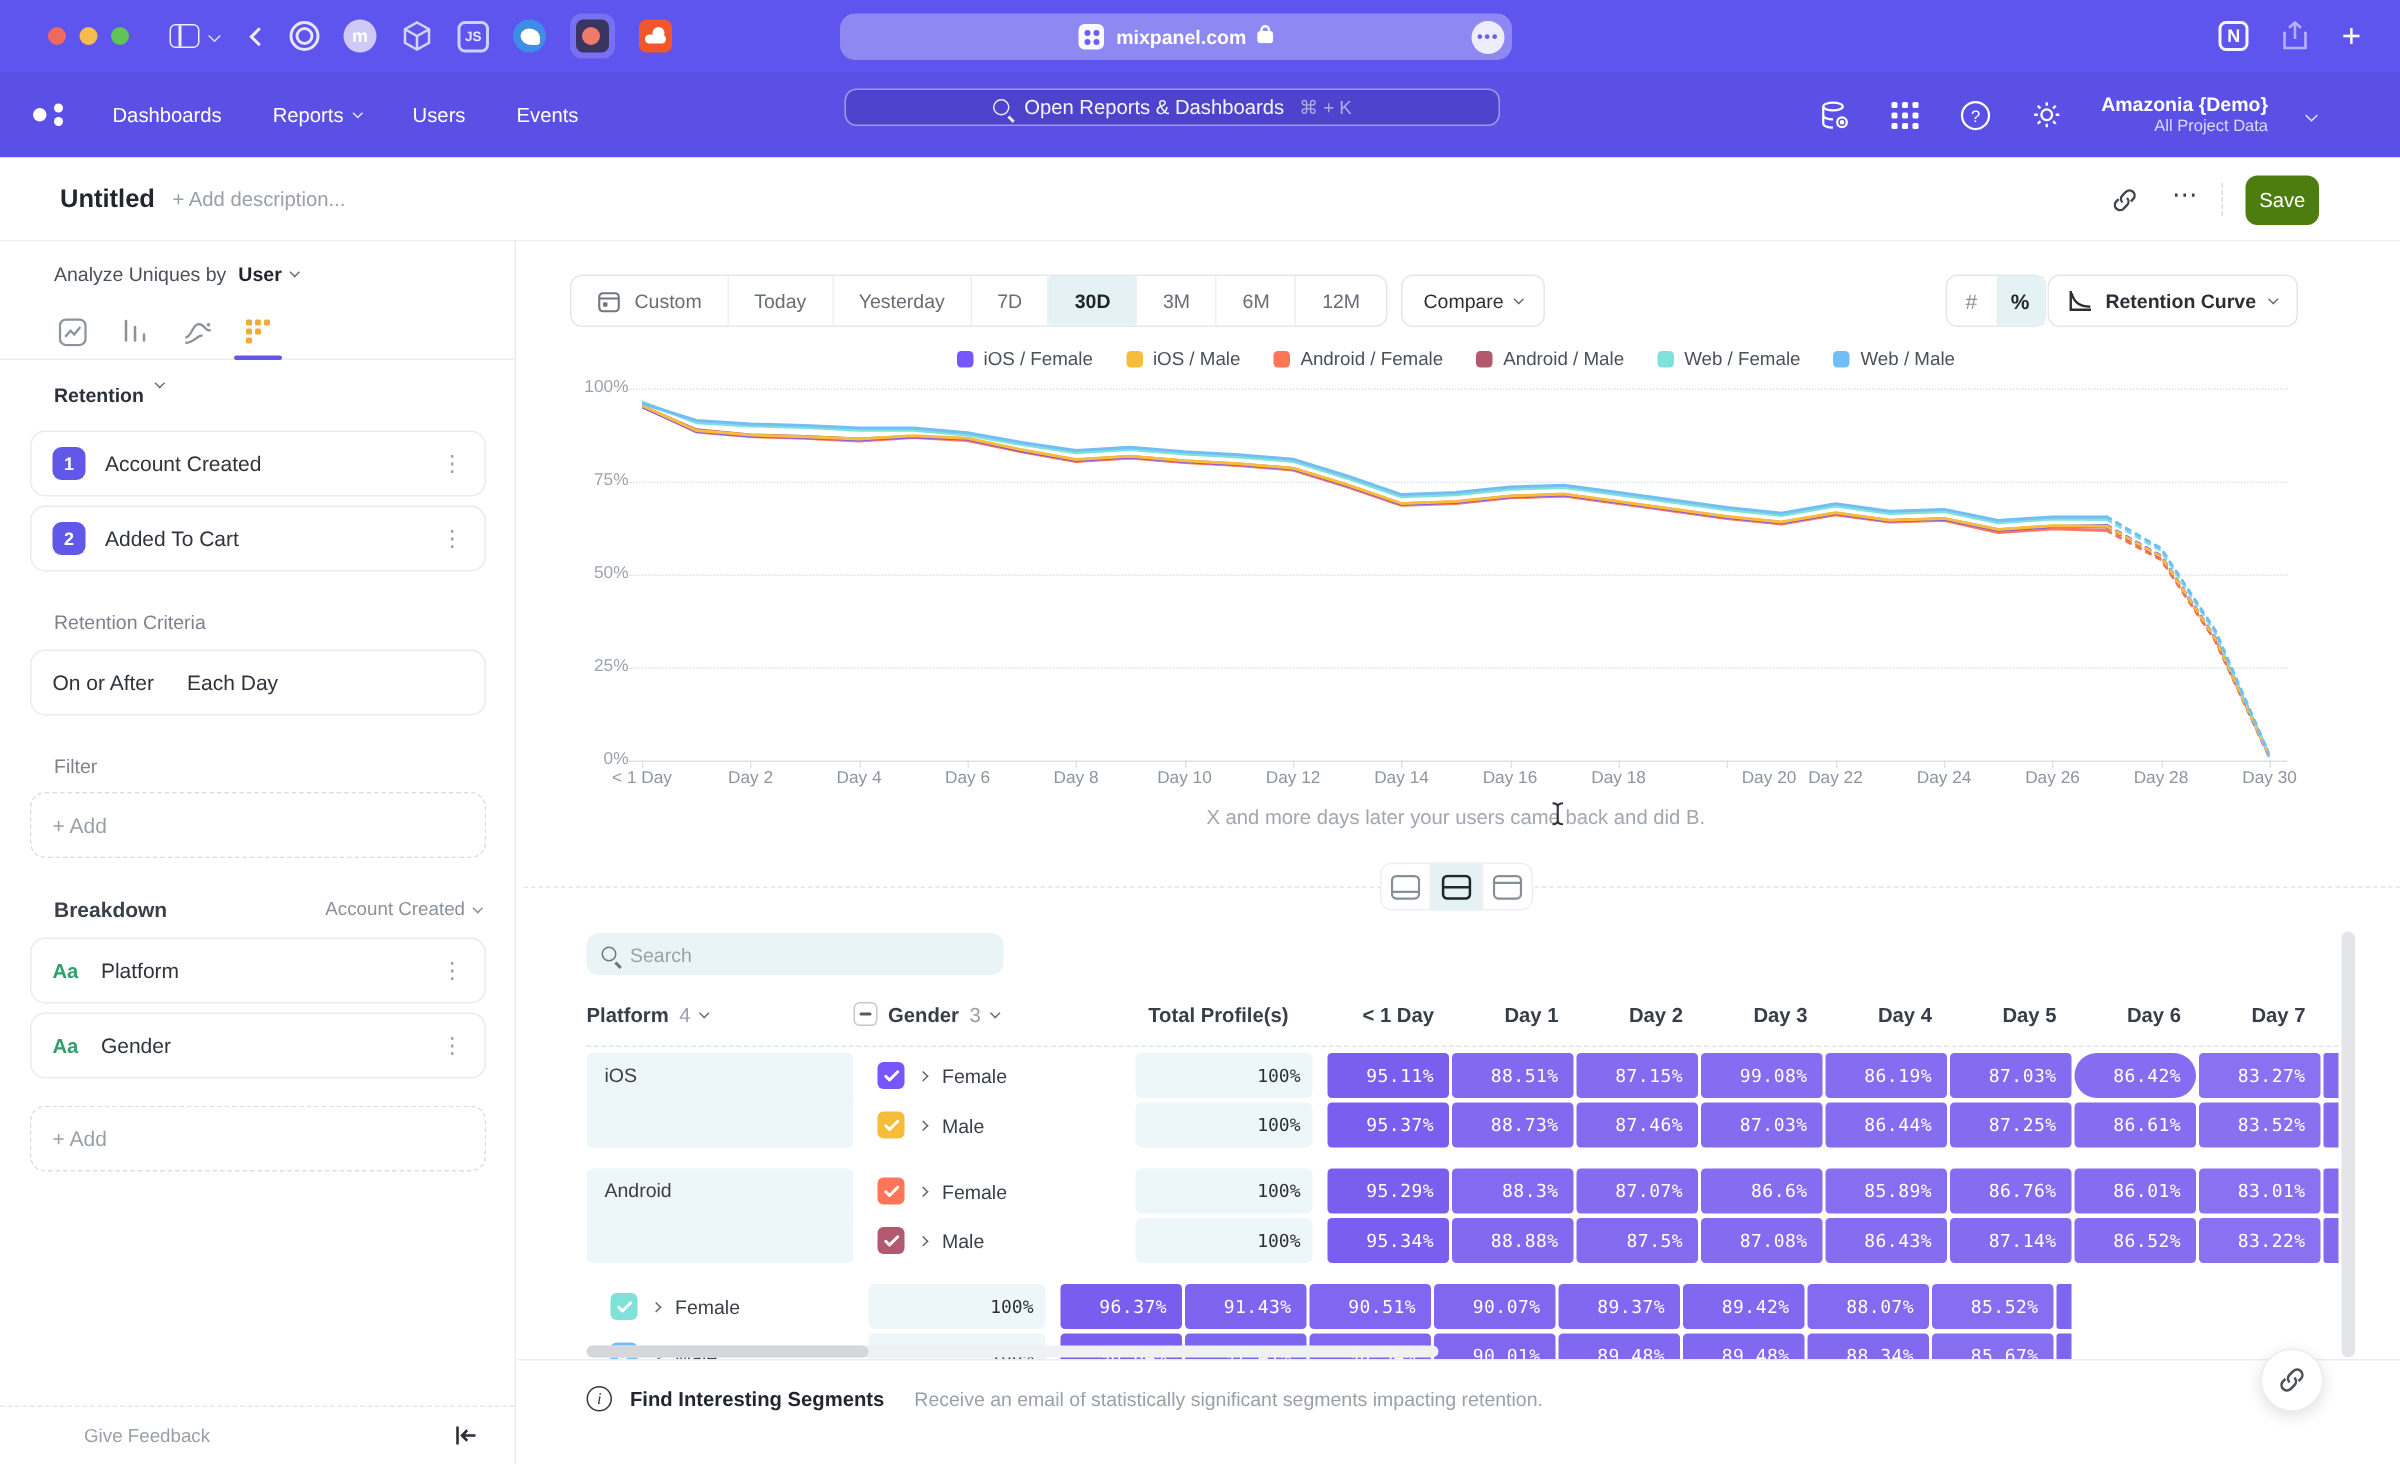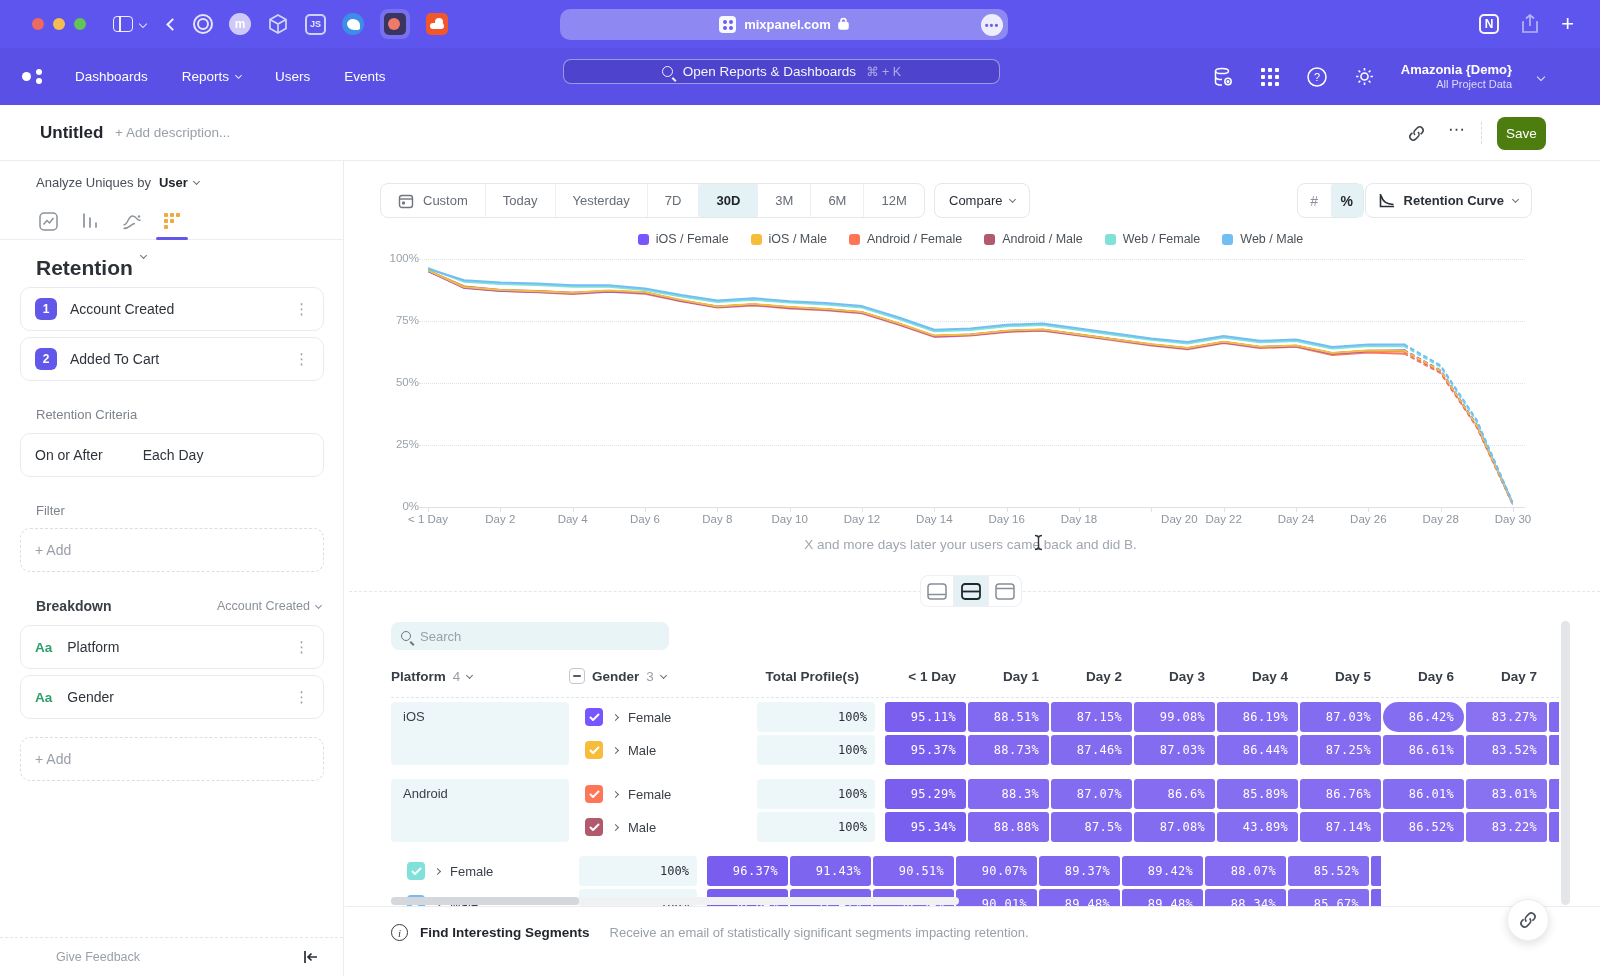--- a/index.html
+++ b/index.html
@@ -74,21 +74,21 @@
   #savebtn{position:absolute;left:1497px;top:12px;width:49px;height:33px;background:#4d7c0f;color:#fff;font-size:13.5px;border:none;border-radius:8px;display:flex;align-items:center;justify-content:center;}
 
   
   #sidebar{position:absolute;left:0;top:161px;width:344px;height:815px;background:#fff;border-right:1px solid #EAECEF;}
   .sb-analyze{position:absolute;left:36px;top:14px;font-size:13px;color:#4A5058;display:flex;align-items:center;gap:6px;}
   .sb-analyze b{color:#20252B;font-weight:bold;margin-left:2px;}
   .sb-analyze .chv{color:#6a7077;width:5px;height:5px;margin-top:-2px;}
   #sbtabs{position:absolute;left:0;top:44px;width:344px;height:35px;border-bottom:1px solid #EDEEF1;}
   #sbtabs .tab{position:absolute;top:4px;width:24px;height:24px;display:flex;align-items:center;justify-content:center;color:#8B929A;}
   #tabline{position:absolute;left:156px;top:32px;width:32px;height:3px;border-radius:2px;background:#6157E8;}
-  .sb-h{position:absolute;left:36px;font-size:21px;font-weight:bold;color:#2C3137;display:flex;align-items:flex-start;gap:8px;}
+  .sb-h{position:absolute;left:36px;font-size:13px;font-weight:bold;color:#2C3137;display:flex;align-items:flex-start;gap:8px;}
   .sb-h .chv{color:#6a7077;width:5px;height:5px;margin-top:-3px;}
   .sb-lbl{position:absolute;left:36px;font-size:13px;color:#7C838C;}
   .card{position:absolute;left:20px;width:304px;height:44px;background:#fff;border:1px solid #E9EBEE;border-radius:10px;display:flex;align-items:center;padding:0 14px;}
   .card .kebab{margin-left:auto;color:#9AA0A8;font-size:15px;}
   .badge{width:22px;height:22px;border-radius:6px;background:#6157E8;color:#fff;font-size:12px;font-weight:bold;display:flex;align-items:center;justify-content:center;margin-right:13px;}
   .card .clabel{font-size:14px;color:#2F343B;}
   .card.dashed{border:1px dashed #DADEE3;color:#9AA0A8;font-size:14px;}
   .aa{color:#2FA06B;font-weight:bold;font-size:13.5px;margin-right:15px;}
   #bd-event{position:absolute;right:22px;font-size:12.5px;color:#8A919A;display:flex;align-items:center;gap:6px;}
   #bd-event .chv{width:5px;height:5px;margin-top:-2px;}
@@ -364,21 +364,21 @@
         <div class="card" style="top: 176px;">
           <span class="badge">2</span>
           <span class="clabel">Added To Cart</span>
           <span class="kebab">⋮</span>
         </div>
       </div>
 
     <div class="sb-lbl" style="top:246px">Retention Criteria</div>
     <div class="card" style="top:272px">
       <span class="clabel">On or After</span>
-      <span class="clabel" style="margin-left:40px">Each Day</span>
+      <span class="clabel" style="margin-left:22px">Each Day</span>
     </div>
 
     <div class="sb-lbl" style="top:342px">Filter</div>
     <div class="card dashed" style="top:367px">
       <span>+ Add</span>
     </div>
 
     <div class="sb-lbl" style="top:437px;font-weight:bold;color:#3A4047;font-size:14px">Breakdown</div>
     <div id="bd-event" style="top:438px">
       <span>Account Created</span>
@@ -672,21 +672,21 @@
                 </span>
                 <span class="chv right"></span>
                 <span class="glabel">Male</span>
               </div>
               <div class="tcell">100%</div>
               <div class="vals">
                 <div class="vcell" style="background: rgb(121, 95, 239);">95.34%</div>
                 <div class="vcell" style="background: rgb(130, 105, 240);">88.88%</div>
                 <div class="vcell" style="background: rgb(131, 107, 240);">87.5%</div>
                 <div class="vcell" style="background: rgb(132, 108, 240);">87.08%</div>
-                <div class="vcell" style="background: rgb(133, 109, 241);">43.89%</div>
+                <div class="vcell" style="background: rgb(133, 109, 241);">86.43%</div>
                 <div class="vcell" style="background: rgb(132, 107, 240);">87.14%</div>
                 <div class="vcell" style="background: rgb(133, 108, 240);">86.52%</div>
                 <div class="vcell" style="background: rgb(137, 113, 241);">83.22%</div>
                 <div class="sliver" style="background: rgb(130, 105, 240);"></div>
               </div>
             </div>
           </div>
         </div>
         <div class="tgroup" style="top: 154px;">
           <div class="grows">

